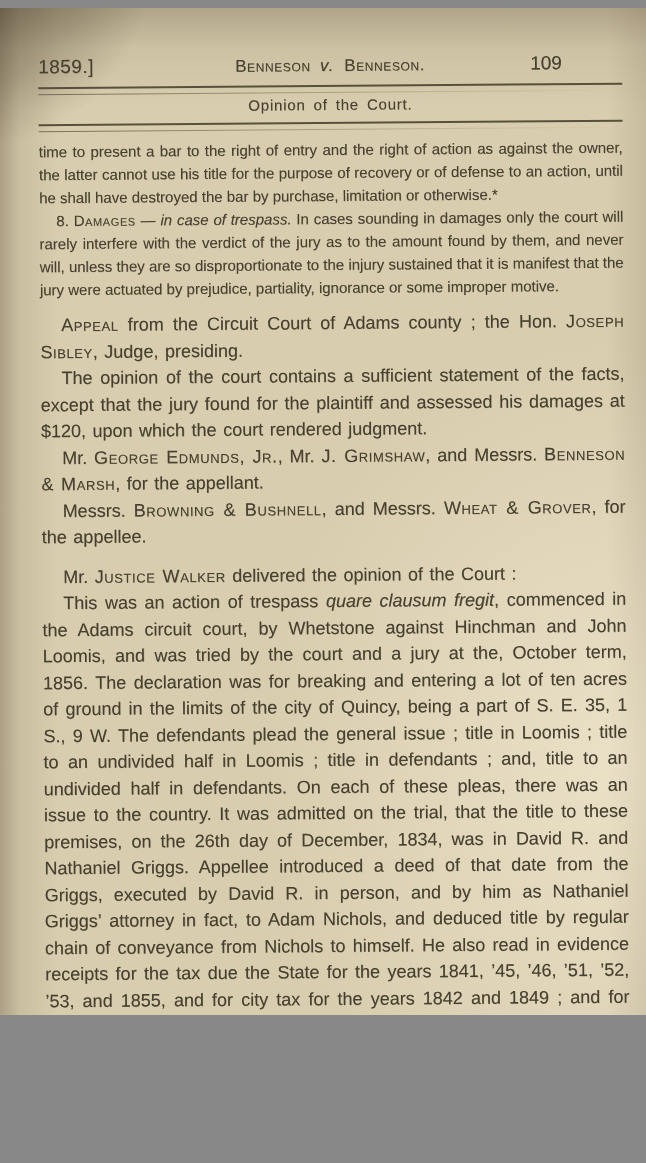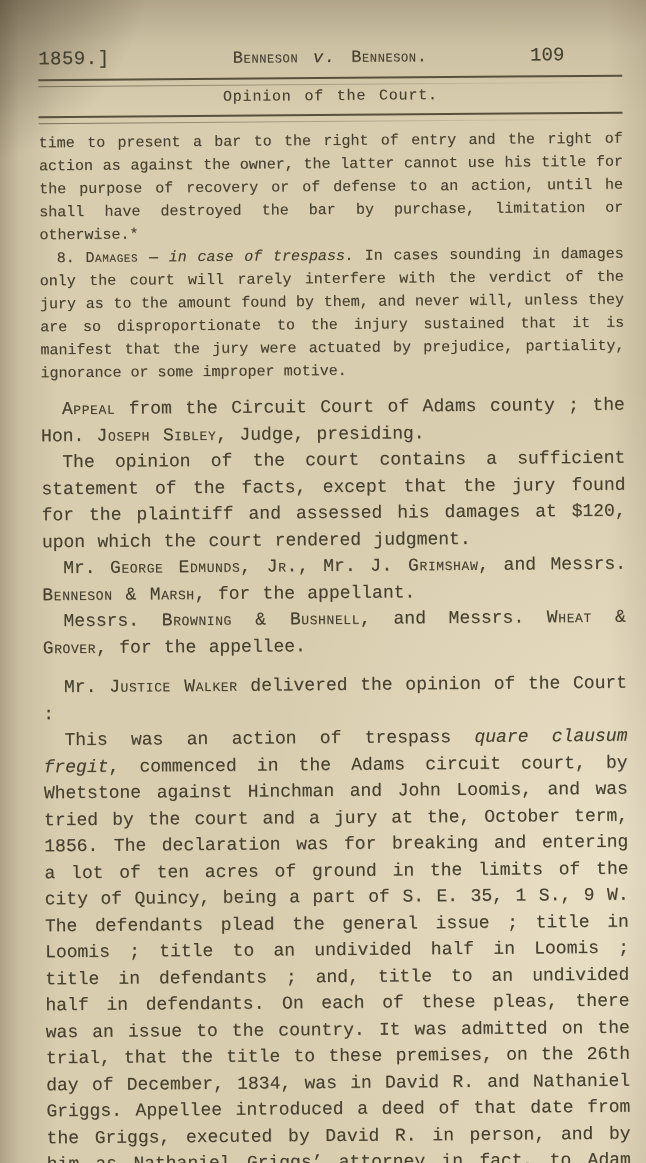--- a/index.html
+++ b/index.html
@@ -1,30 +1,31 @@
 <!DOCTYPE html>
 <html style="--paper: #d9cdaf; --ink: #45402f; --rule: #57503d;"><head>
 <meta charset="utf-8">
 <style>
   * { margin: 0; padding: 0; box-sizing: border-box; }
   html, body { background: #888; }
   .page {
     position: relative;
     width: 646px;
-    height: 1163px;
+    height: 1007px;
     overflow: hidden;
-    font-family: Liberation Mono, monospace;
+    font-family: Liberation Sans, sans-serif;
     color: var(--ink, #45402f);
     background:
       radial-gradient(90% 70% at 95% 75%, rgba(255,248,228,0.45) 0%, rgba(255,248,228,0) 60%),
       radial-gradient(42% 26% at -6% -4%, rgba(47,36,20,0.50) 0%, rgba(47,36,20,0.22) 45%, rgba(47,36,20,0) 70%),
       linear-gradient(to right, rgba(70,56,36,0.30) 0%, rgba(70,56,36,0.10) 3%, rgba(70,56,36,0) 9%),
       linear-gradient(to bottom, rgba(70,56,36,0.28) 0%, rgba(70,56,36,0.08) 4%, rgba(70,56,36,0) 10%),
       linear-gradient(to left, rgba(70,56,36,0.12) 0%, rgba(70,56,36,0) 6%),
       var(--paper, #d9cdaf);
+    margin-top: 8px;
   }
   .content {
     position: absolute;
     left: 38px;
     top: 46px;
     width: 584px;
     transform: rotate(-0.45deg);
     transform-origin: 50% 0;
     text-shadow: 0.3px 0.3px 0.6px rgba(60,52,36,0.35);
   }

